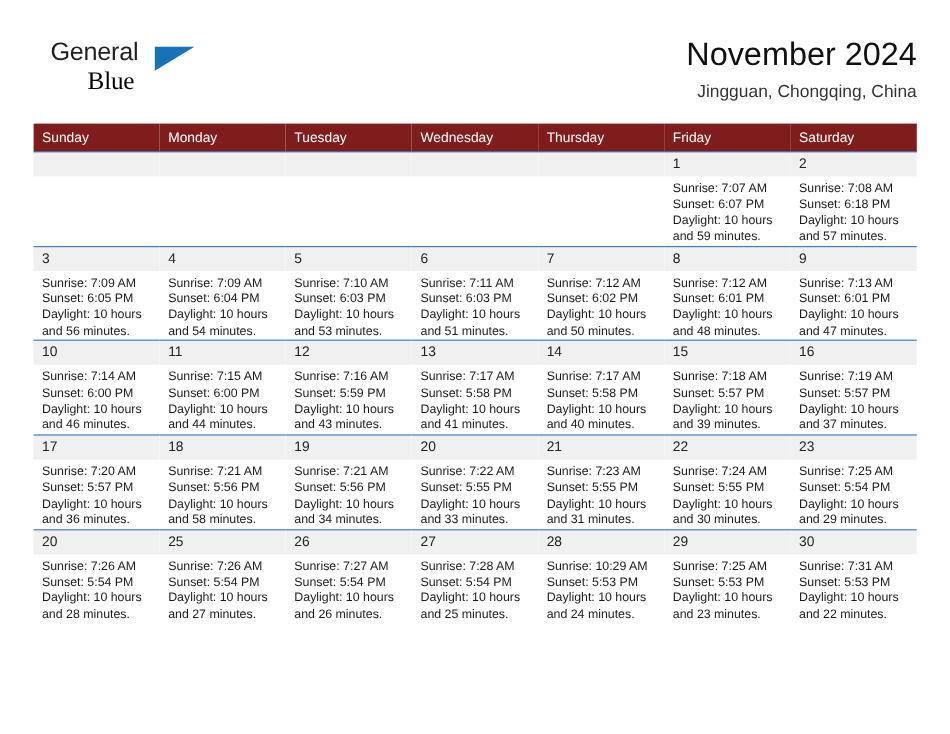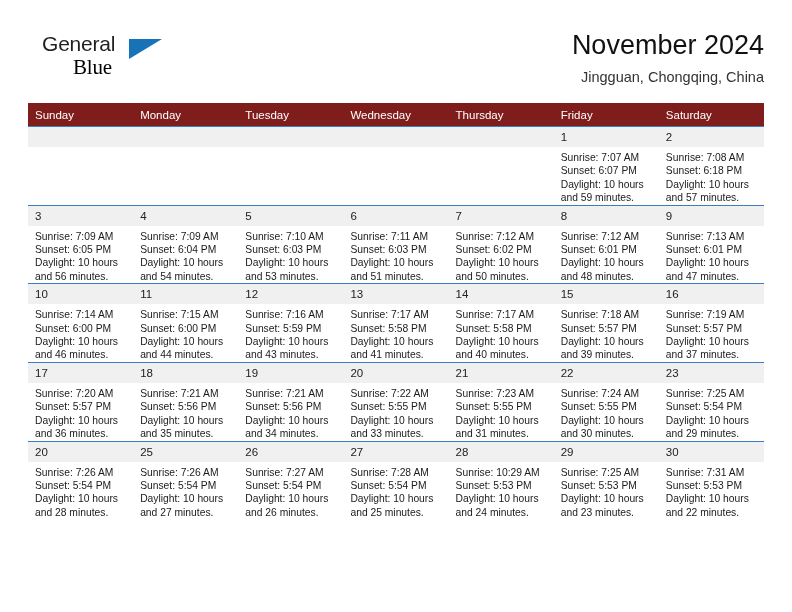--- a/index.html
+++ b/index.html
@@ -346,21 +346,21 @@
               <div>Daylight: 10 hours</div>
               <div>and 36 minutes.</div>
             </div>
           </td>
           <td>
             <span class="daynum">18</span>
             <div class="info">
               <div>Sunrise: 7:21 AM</div>
               <div>Sunset: 5:56 PM</div>
               <div>Daylight: 10 hours</div>
-              <div>and 35 minutes.</div>
+              <div>and 58 minutes.</div>
             </div>
           </td>
           <td>
             <span class="daynum">19</span>
             <div class="info">
               <div>Sunrise: 7:21 AM</div>
               <div>Sunset: 5:56 PM</div>
               <div>Daylight: 10 hours</div>
               <div>and 34 minutes.</div>
             </div>

